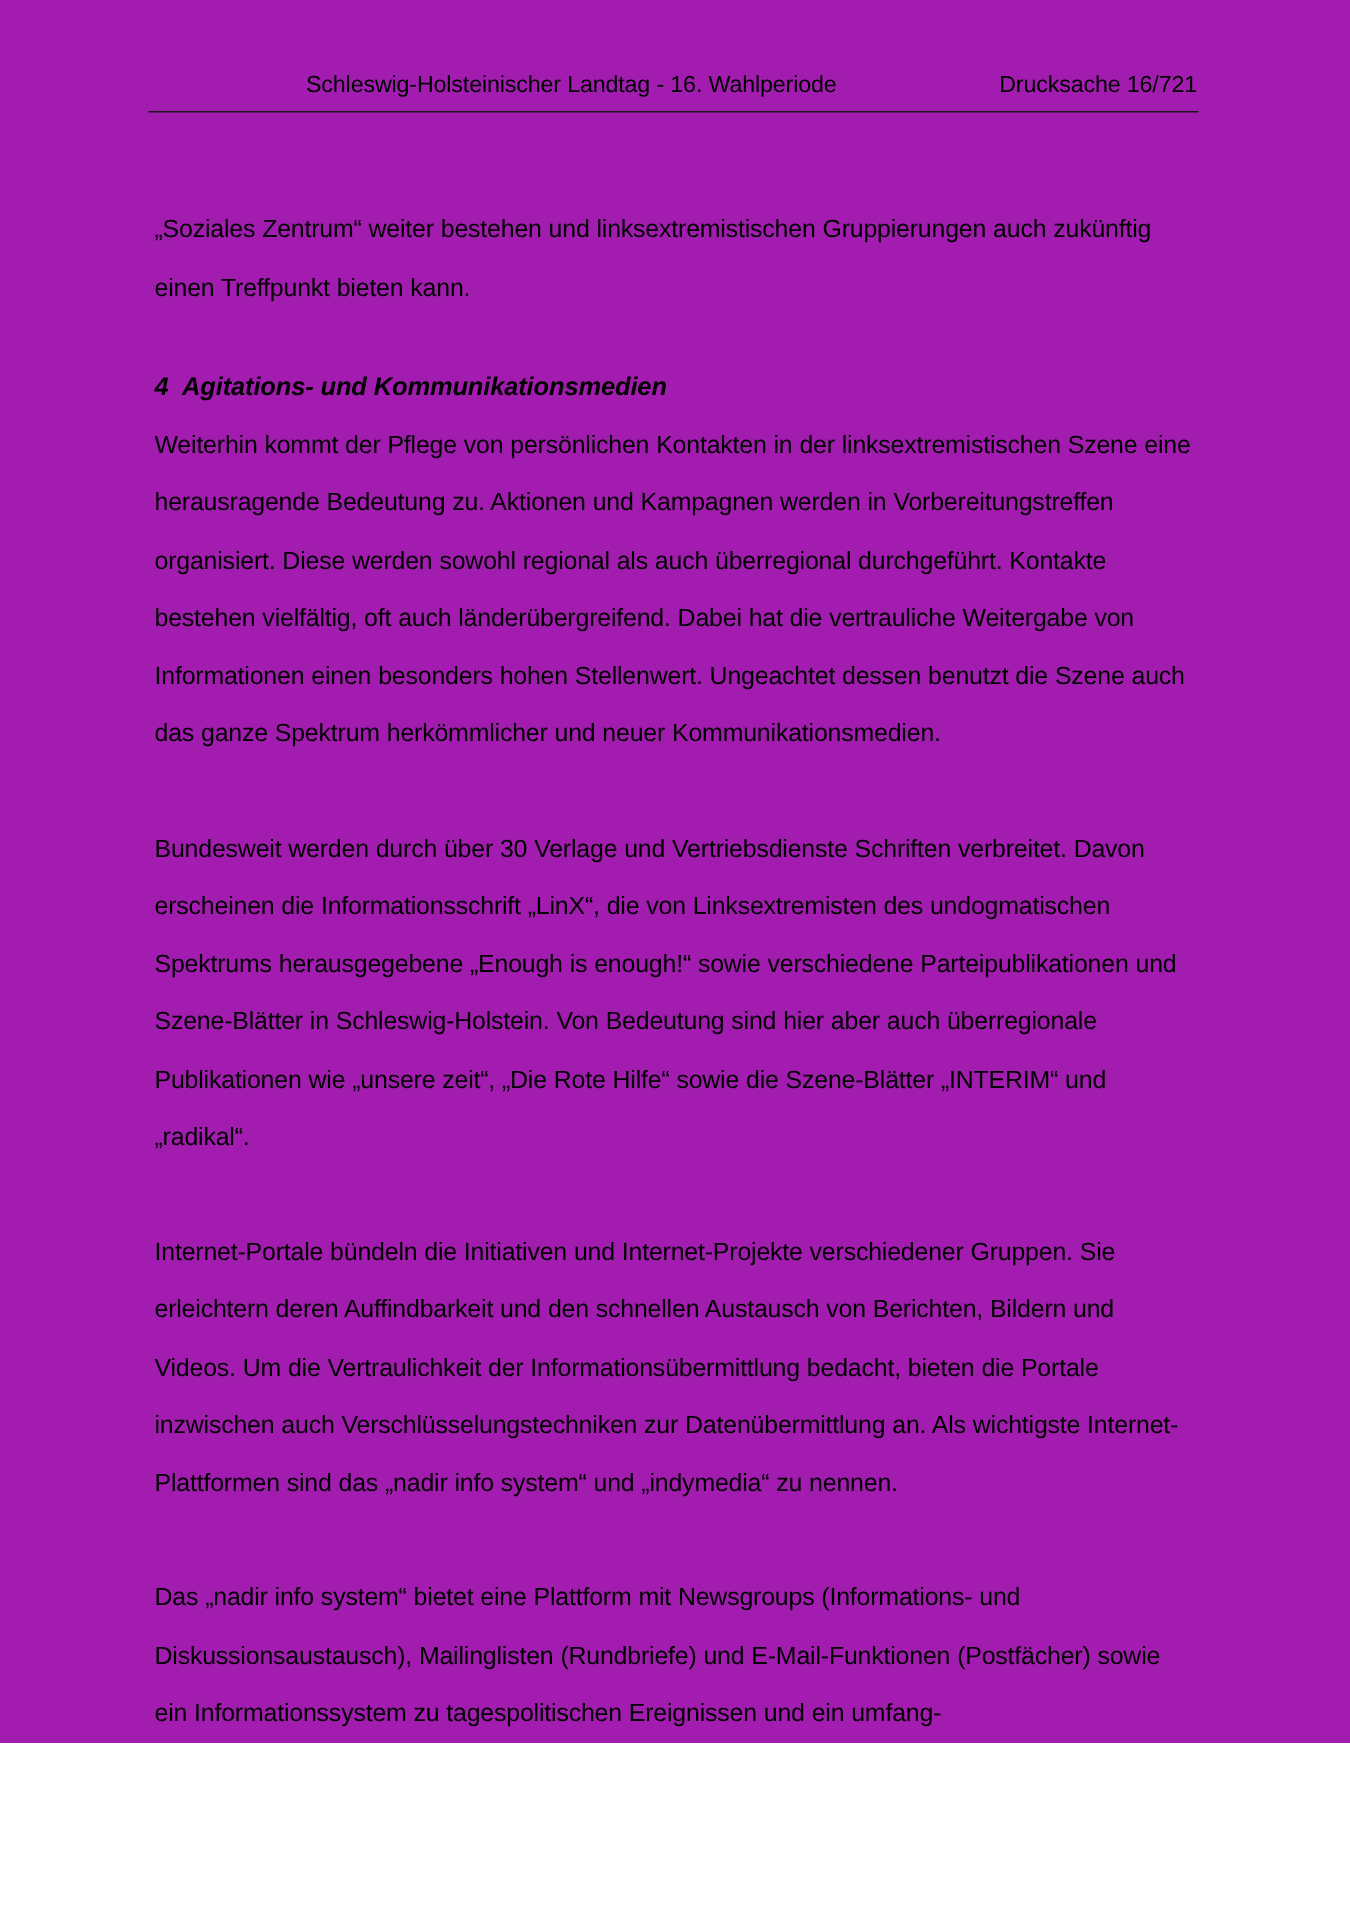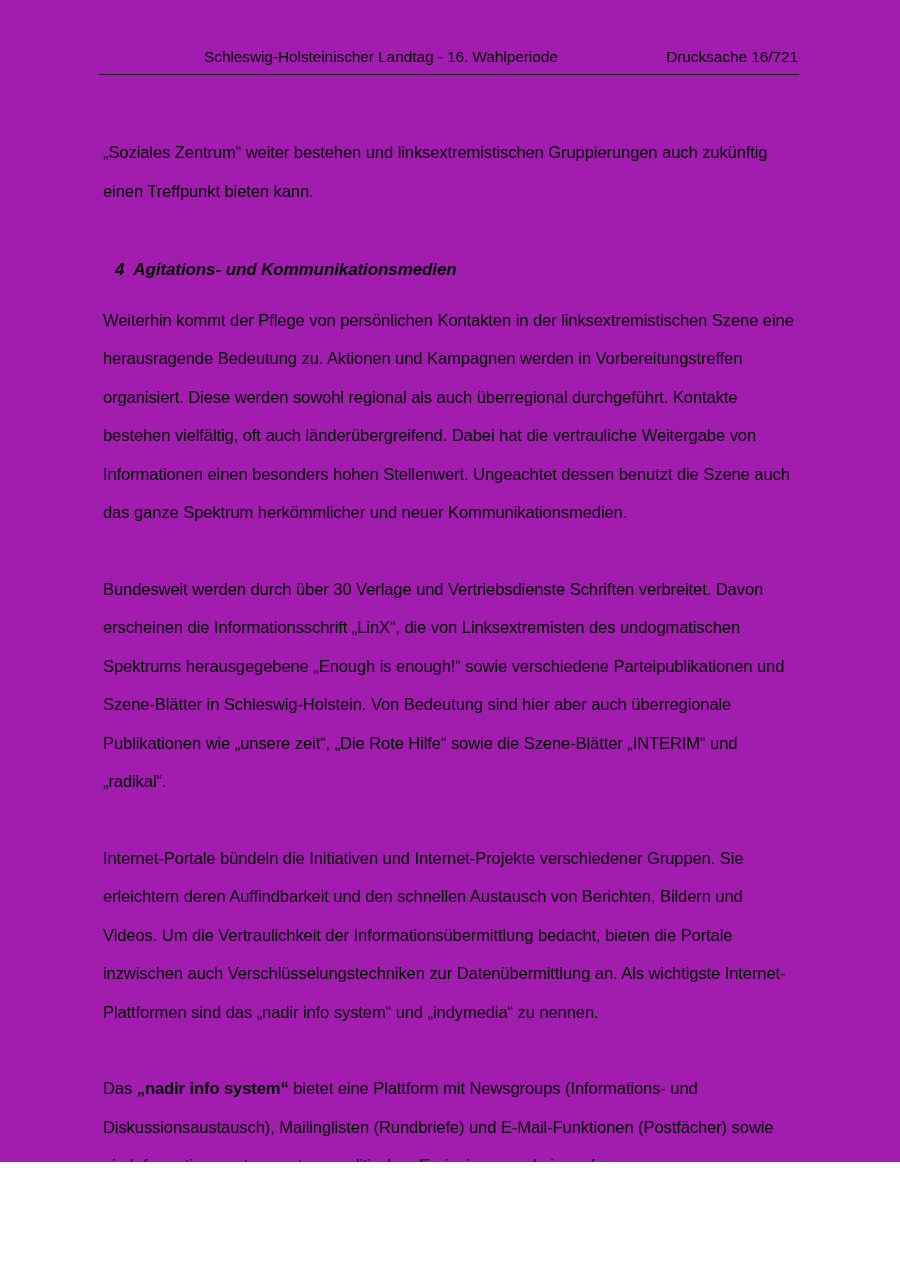--- a/index.html
+++ b/index.html
@@ -60,30 +60,30 @@
     font-size: 16.6px;
     line-height: 38.5px;
     text-align: left;
     letter-spacing: -0.12px;
     word-spacing: 0.1px;
   }
   .gap-after-intro { height: 28px; }
   .gap-blank       { height: 38px; }
 
   h2.section-heading {
-    margin: 12px;
+    margin: 0;
     font-size: 17px;
     font-weight: bold;
     font-style: italic;
     line-height: 38.5px;
     letter-spacing: -0.1px;
   }
   h2.section-heading .num { margin-right: 9px; }
 
-  .bold { font-weight: bold; }
+  .bold { font-weight: normal; }
 
   
   .page-number {
     position: absolute;
     left: 0;
     top: 1198px;
     width: 900px;
     text-align: center;
     font-size: 15.5px;
     line-height: 20px;

